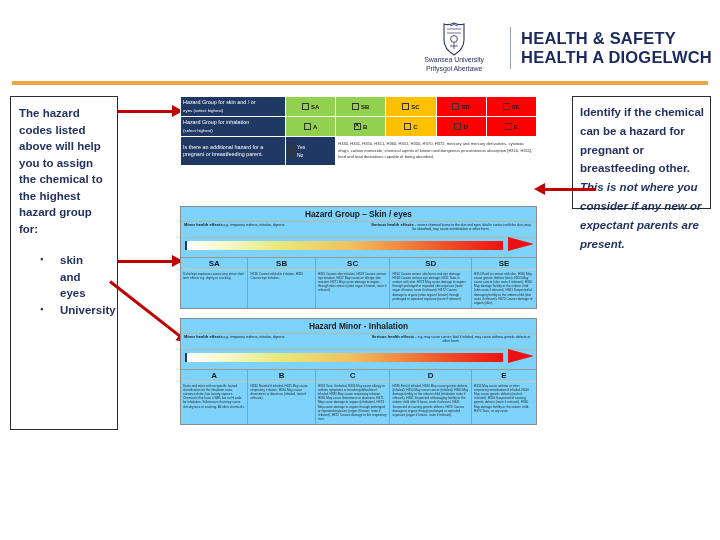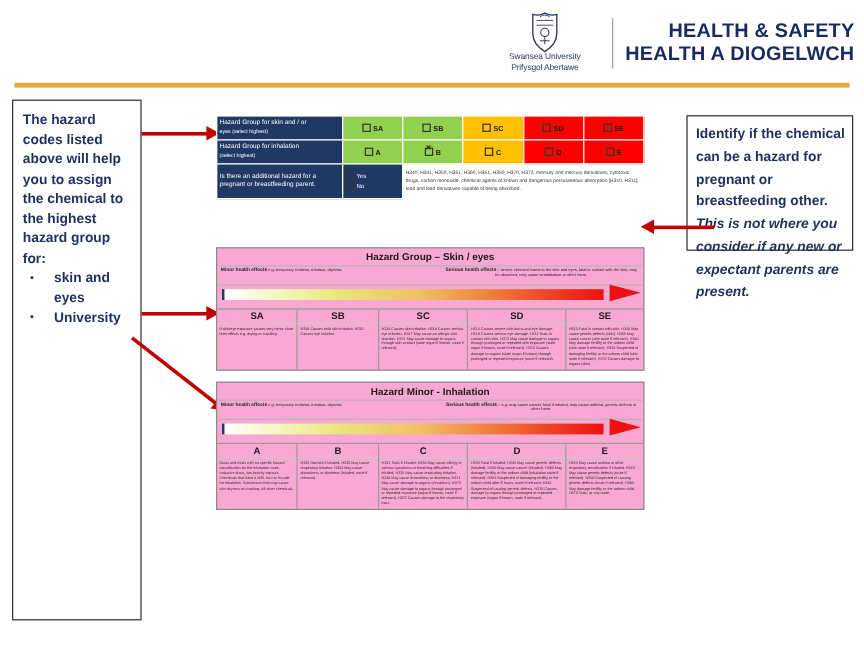--- a/index.html
+++ b/index.html
@@ -12,22 +12,22 @@
     height: 540px;
     position: relative;
     overflow: hidden;
     font-family: "Liberation Sans", sans-serif;
     color: #1a2a52;
   }
 
   
   #header {
     position: absolute;
-    left: 0; top: 0;
-    width: 720px; height: 74px; text-align: right;
+    left: 0; top: 12px;
+    width: 720px; height: 74px;
   }
   #logo-block {
     position: absolute;
     right: 8px; top: 10px;
     display: flex;
     align-items: center;
     gap: 10px;
   }
   #crest-wrap {
     display: flex;
@@ -67,37 +67,37 @@
   #gold-rule {
     position: absolute;
     left: 12px; top: 69px;
     width: 696px; height: 4px;
     background: #e9a93b;
   }
 
   
   #left-callout {
     position: absolute;
-    left: 10px; top: 83px;
-    width: 108px; height: 434px;
+    left: 10px; top: 96px;
+    width: 108px; height: 334px;
     border: 1px solid #2c2c2c;
     background: #ffffff;
     box-sizing: border-box;
     padding: 8px 6px 6px 8px;
   }
   .callout-p {
     font-size: 11.5px;
     font-weight: bold;
     line-height: 16.5px;
     color: #1f2f5e;
     margin: 0;
   }
   #left-bullets {
     list-style: none;
-    margin: 0;
+    margin: 15px;
     padding: 0 0 0 4px;
   }
   #left-bullets li {
     font-size: 11.5px;
     font-weight: bold;
     line-height: 16.5px;
     color: #1f2f5e;
     position: relative;
     padding-left: 22px;
   }
@@ -219,21 +219,21 @@
     line-height: 6.6px;
     padding: 2px 3px;
     border: 0.5px solid #9a9a9a;
   }
 
   
   .grad-panel {
     position: absolute;
     width: 357px;
     border: 0.7px solid #8a8a8a;
-    background: #f9a8d4;
+    background: #7dd3fc;
     box-sizing: border-box;
   }
   .panel-title {
     text-align: center;
     font-size: 8.3px;
     font-weight: bold;
     color: #1a1a1a;
     padding: 2px 0 1.5px;
     border-bottom: 0.6px solid #b5b5b5;
   }

